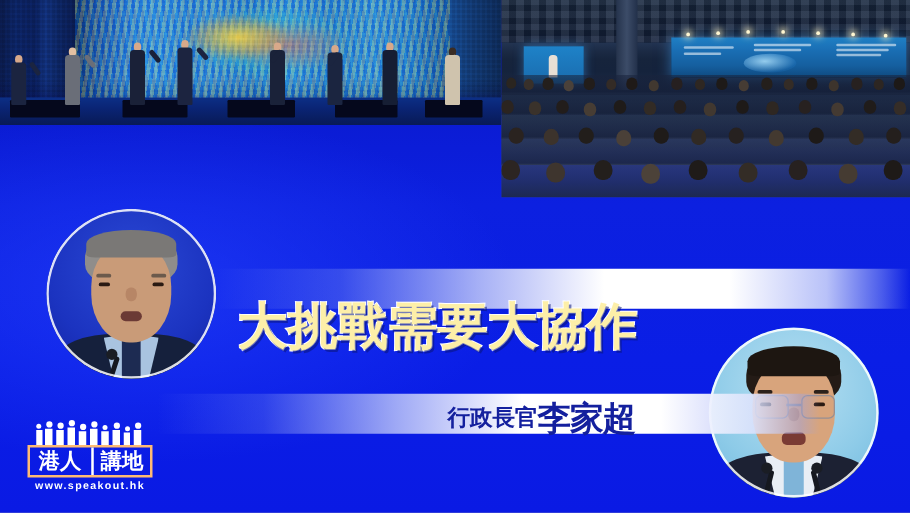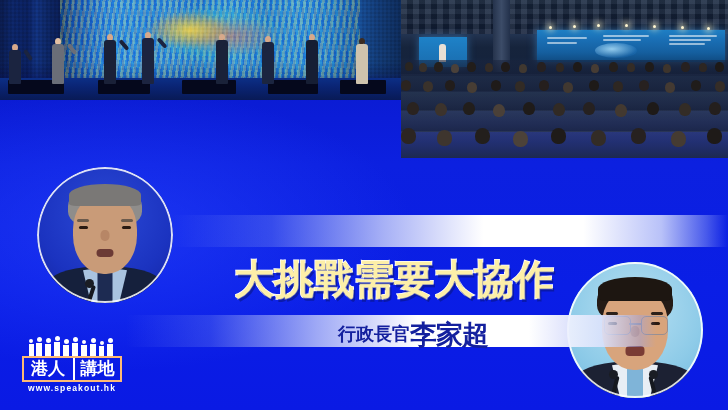--- a/index.html
+++ b/index.html
@@ -141,30 +141,30 @@
   .headline-1{left:50px;top:99px;}
   .headline-2{left:203px;top:150px;}
 
   .speaker-title{
     position:absolute;color:#14209e;font-size:18px;line-height:1;font-weight:bold;letter-spacing:0px;
   }
   .speaker-name{
     font-size:27px;line-height:1;letter-spacing:-1px;vertical-align:-4px;
   }
   .st-1{left:187px;top:222px;}
-  .st-2{left:338px;top:322px;text-align:right;}
+  .st-2{left:358px;top:322px;text-align:right;}
 
   .quote{
     position:absolute;color:#FDEFA8;
     font-size:40px;line-height:1;letter-spacing:0px;font-weight:bold;
     -webkit-text-stroke:1.5px #ffffff;
     paint-order:stroke fill;
     text-shadow:2px 3px 0 rgba(10,20,120,.55);
   }
-  .q-1{left:190px;top:259px;margin-left:44px;}
+  .q-1{left:190px;top:241px;}
   .q-2{left:143px;top:355px;}
 
   
   .logo{position:absolute;left:22px;top:336px;width:100px;height:60px;}
   .logo-people{position:absolute;left:4px;top:0;width:92px;height:20px;}
   .logo-people .fg{position:absolute;bottom:0;background:#fff;}
   .logo-people .hd{position:absolute;border-radius:50%;background:#fff;}
   .logo-box{position:absolute;left:0;top:20px;width:100px;height:26px;border:2px solid #fdba74;box-sizing:border-box;}
   .logo-box .cell{position:absolute;top:0;height:22px;line-height:22px;text-align:center;color:#fff;font-size:17px;font-weight:bold;}
   .logo-box .divline{position:absolute;left:49px;top:0;width:2px;height:22px;background:#fff;}

